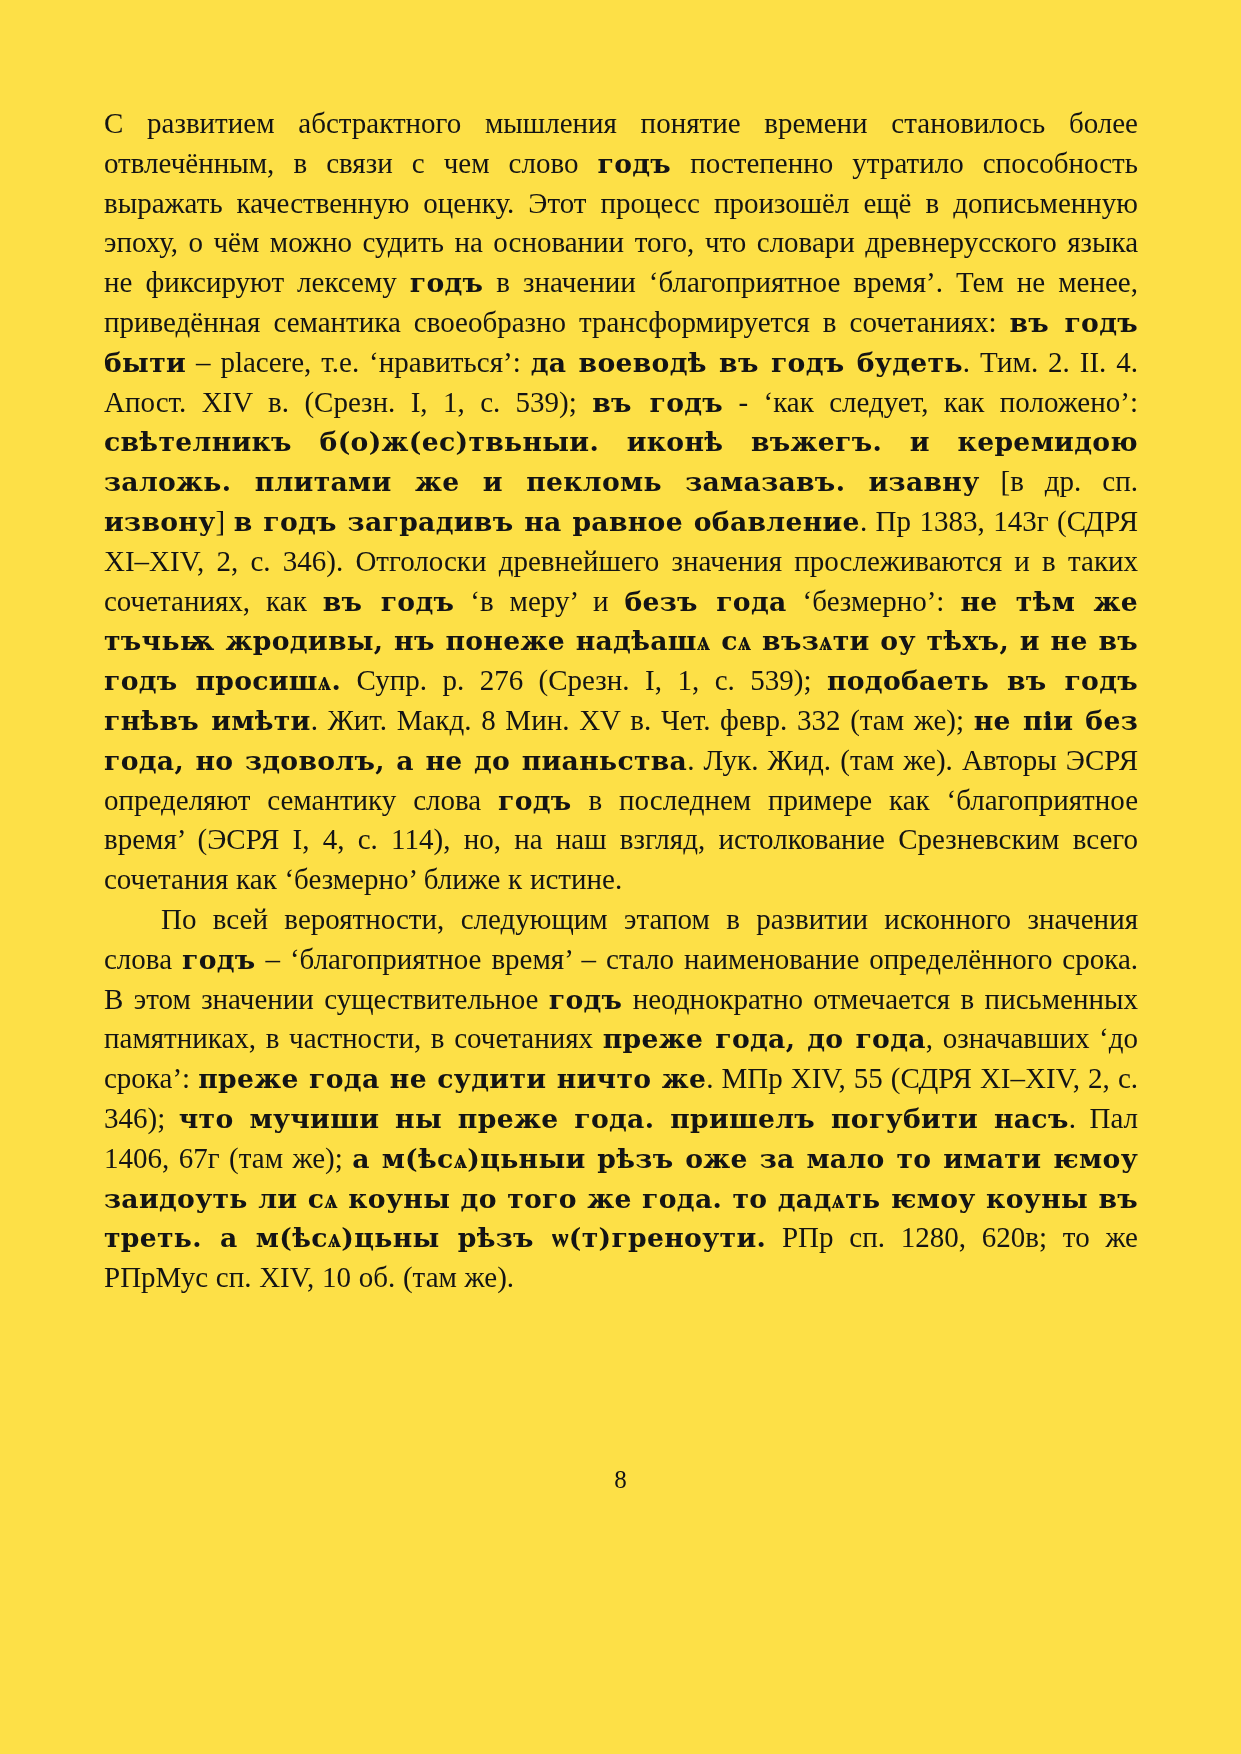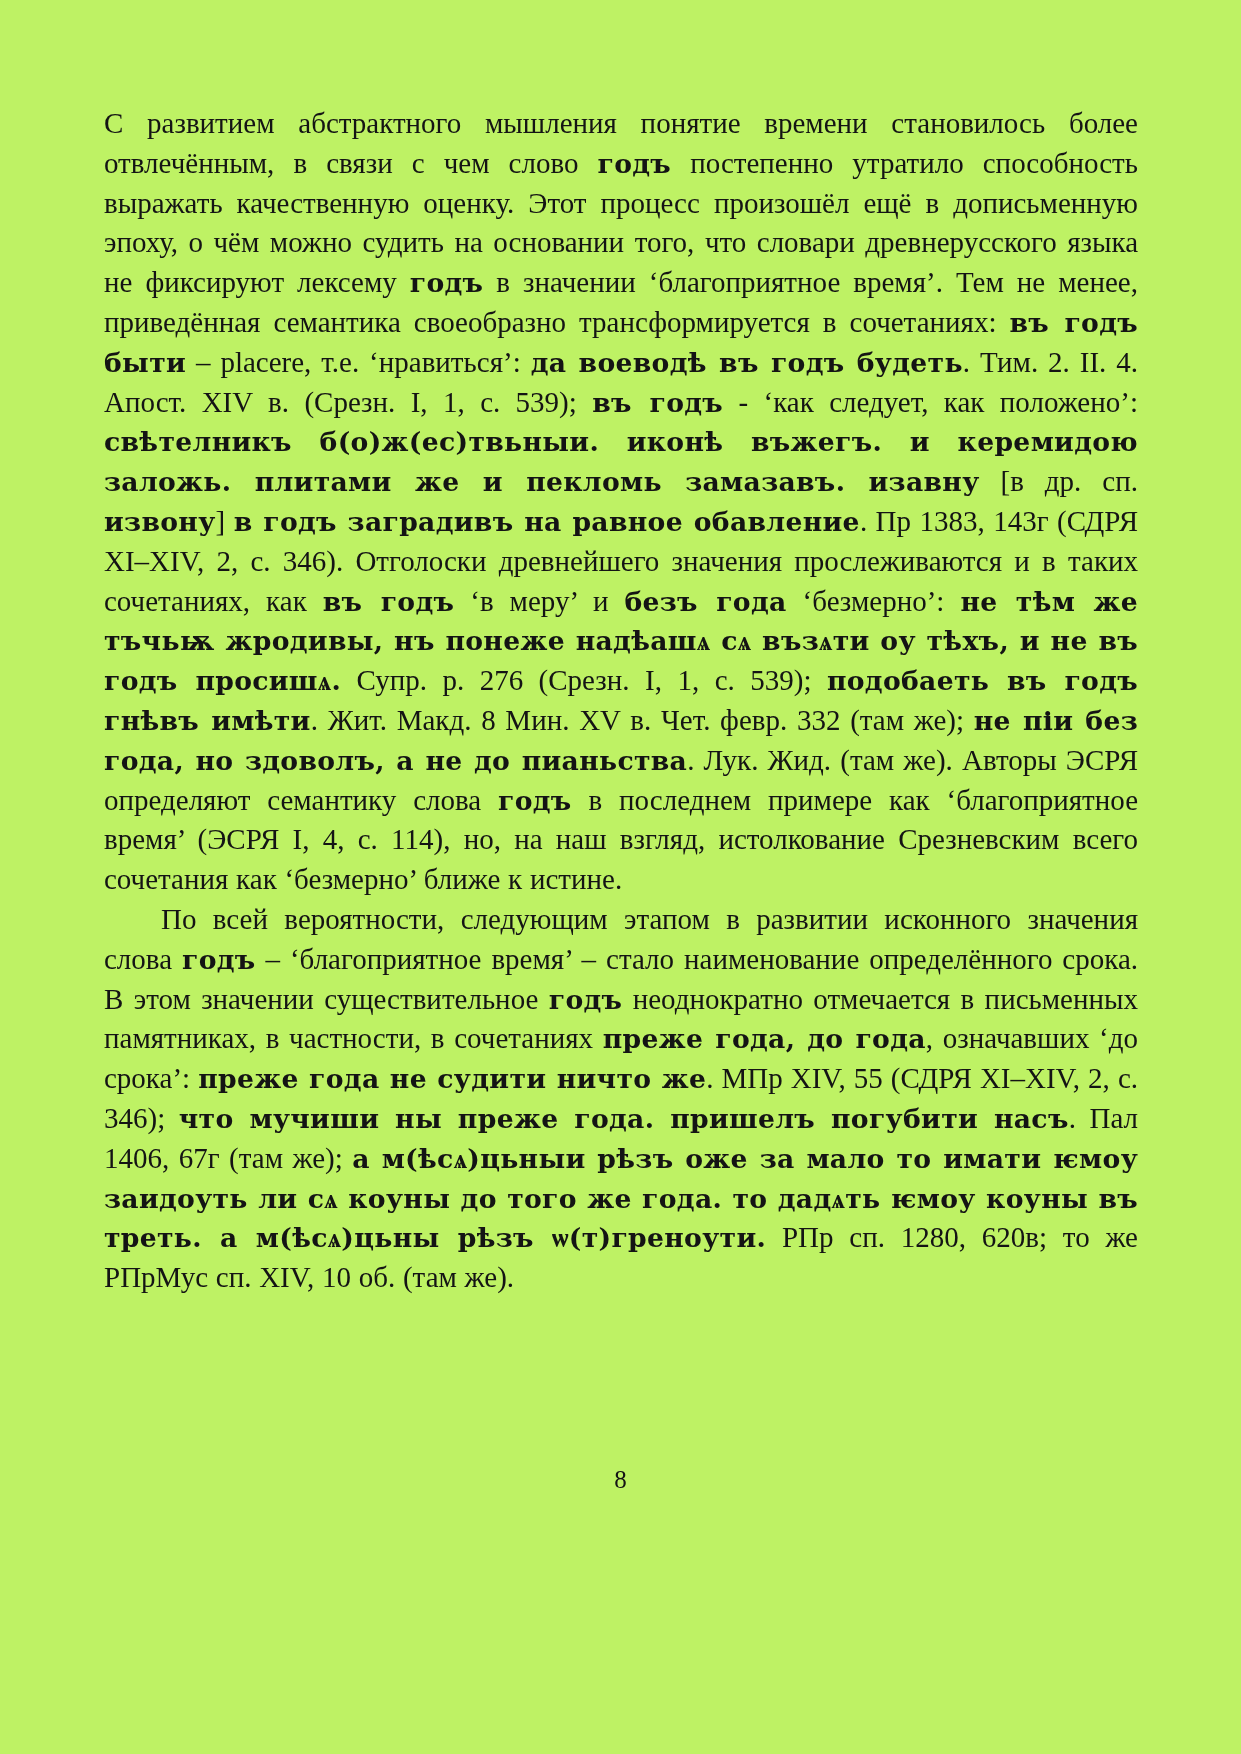--- a/index.html
+++ b/index.html
@@ -6,21 +6,21 @@
   html, body { margin: 0; padding: 0; }
   body {
     width: 1241px;
     height: 1754px;
     background: #ffffff;
   }
   .page {
     position: relative;
     width: 1241px;
     height: 1754px;
-    background: #bef264;
+    background: #fde047;
     color: #141414;
     font-family: "Liberation Serif", "DejaVu Serif", serif;
     overflow: hidden;
   }
   .text-block {
     position: absolute;
     left: 104px;
     top: 104px;
     width: 1034px;
     font-size: 29px;

